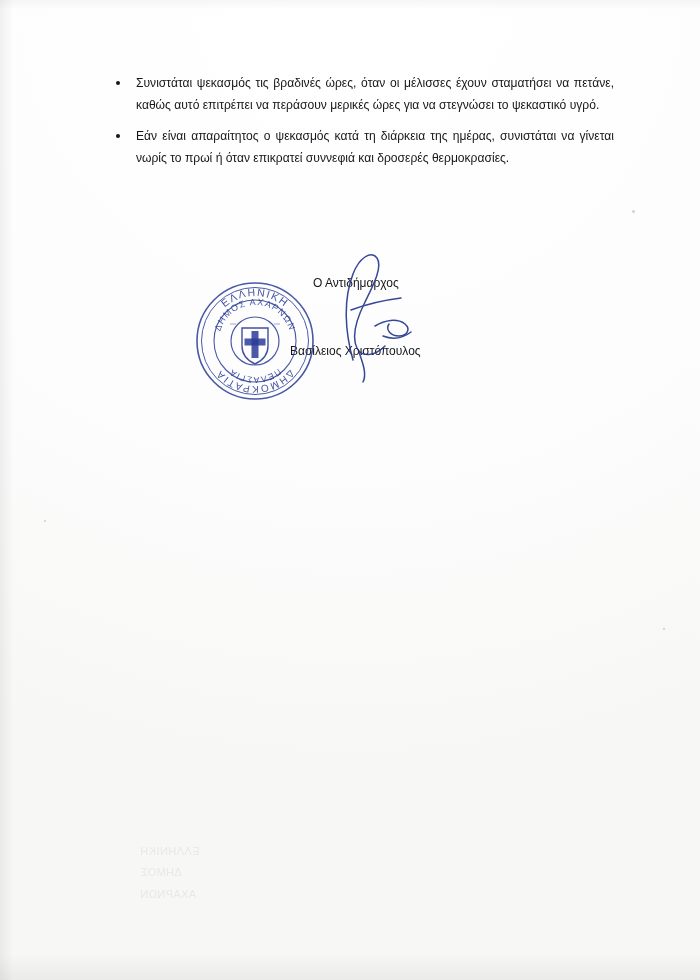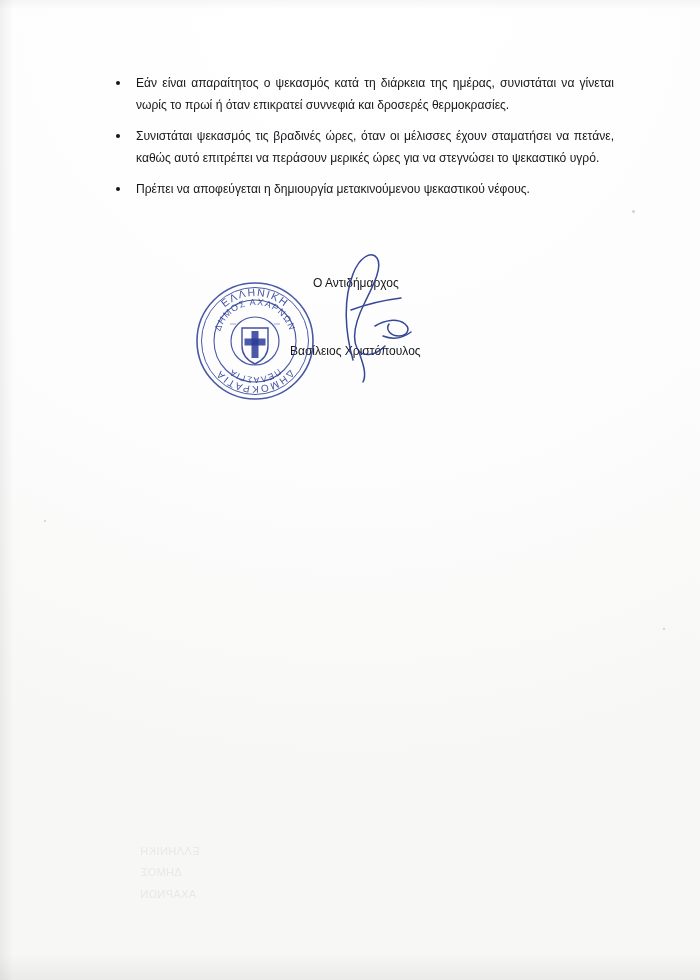--- a/index.html
+++ b/index.html
@@ -150,23 +150,22 @@
   <div class="speck" style="left:632px; top:210px; width:3px; height:3px;"></div>
   <div class="speck" style="left:663px; top:628px; width:2px; height:2px;"></div>
   <div class="speck" style="left:44px; top:520px; width:2px; height:2px;"></div>
 
   <div class="bleed bleed-1">ΕΛΛΗΝΙΚΗ</div>
   <div class="bleed bleed-2">ΔΗΜΟΣ</div>
   <div class="bleed bleed-3">ΑΧΑΡΝΩΝ</div>
 
   <div class="content">
     <ul class="bullets">
+      <li>Συνιστάται ψεκασμός τις βραδινές ώρες, όταν οι μέλισσες έχουν σταματήσει να πετάνε, καθώς αυτό επιτρέπει να περάσουν μερικές ώρες για να στεγνώσει το ψεκαστικό υγρό.</li>
       <li>Εάν είναι απαραίτητος ο ψεκασμός κατά τη διάρκεια της ημέρας, συνιστάται να γίνεται νωρίς το πρωί ή όταν επικρατεί συννεφιά και δροσερές θερμοκρασίες.</li>
-      <li>Συνιστάται ψεκασμός τις βραδινές ώρες, όταν οι μέλισσες έχουν σταματήσει να πετάνε, καθώς αυτό επιτρέπει να περάσουν μερικές ώρες για να στεγνώσει το ψεκαστικό υγρό.</li>
-      <li class="last">Πρέπει να αποφεύγεται η δημιουργία μετακινούμενου ψεκαστικού νέφους.</li>
     </ul>
   </div>
 
   <div class="sig-block">
 
     <div class="sig-title">Ο Αντιδήμαρχος</div>
     <div class="sig-name">Βασίλειος Χριστόπουλος</div>
 
     <div class="stamp">
       <svg width="126" height="126" viewBox="0 0 126 126" xmlns="http://www.w3.org/2000/svg">

